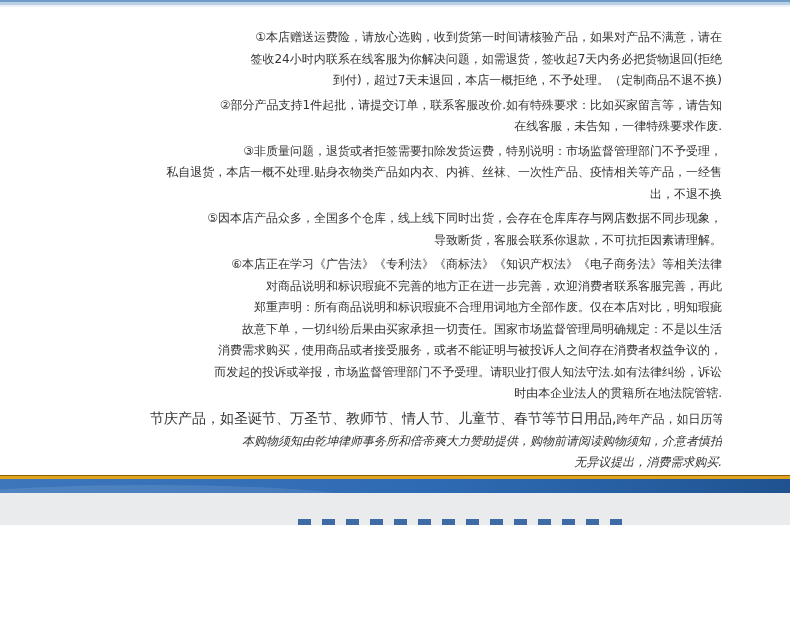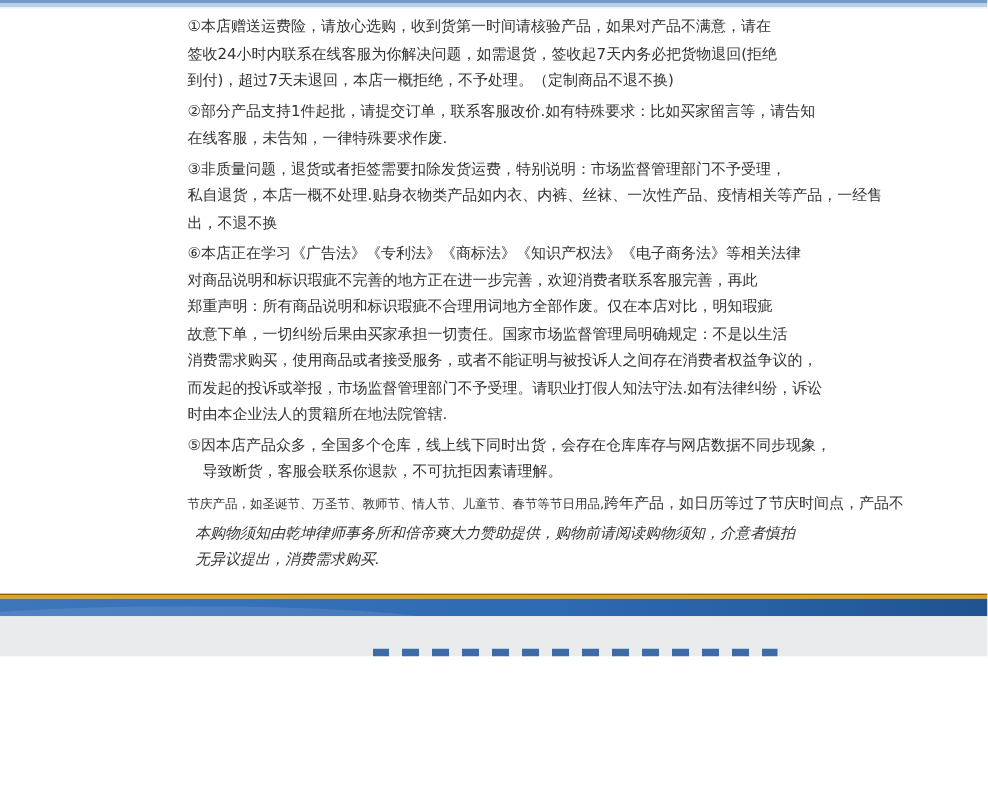--- a/index.html
+++ b/index.html
@@ -31,26 +31,26 @@
   .hero .subtitle {
     color:#a9c3e2; font-size:16px; letter-spacing:2px; margin-top:1px; white-space:nowrap;
   }
 
   
   .divider { height:7px; background:linear-gradient(#6f9bcb 0 35%, #b9cfe6 35% 75%, #edf2f8 75% 100%); }
 
   
   .content {
     height:468px; overflow:hidden;
-    padding:4px 0 0 150px; width:722px;
-    color:#333; font-size:12px; line-height:21.5px;
+    padding:20px 0 0 150px; width:722px;
+    color:#333; font-size:12px; line-height:21.5px;text-align:right;
   }
   .notice { white-space:pre-wrap; margin:0 0 3px; }
   .festival { white-space:nowrap; margin:1px 0 2px; line-height:20px; }
-  .festival .small-part { font-size:10px; }
+  .festival .small-part { font-size:14px; }
   .festival .normal-part { font-size:12px; }
   .sponsor, .acceptance { white-space:nowrap; line-height:21px; padding-left:6px;font-style:italic; }
 
   
   .gold-line { height:4px; background:#e0a31d; border-top:1px solid #8a5e06; }
   .blue-band {
     position:relative; height:14px;
     background:linear-gradient(90deg,#3d76bb 0%, #2e6ab3 55%, #255c9e 85%, #1f528f 100%);
     overflow:hidden;
   }
@@ -73,29 +73,29 @@
   <div class="divider"></div>
 
   <main class="content">
     <p class="notice">①本店赠送运费险，请放心选购，收到货第一时间请核验产品，如果对产品不满意，请在
 签收24小时内联系在线客服为你解决问题，如需退货，签收起7天内务必把货物退回(拒绝
 到付)，超过7天未退回，本店一概拒绝，不予处理。（定制商品不退不换)</p>
     <p class="notice">②部分产品支持1件起批，请提交订单，联系客服改价.如有特殊要求：比如买家留言等，请告知
 在线客服，未告知，一律特殊要求作废.</p>
     <p class="notice">③非质量问题，退货或者拒签需要扣除发货运费，特别说明：市场监督管理部门不予受理，
 私自退货，本店一概不处理.贴身衣物类产品如内衣、内裤、丝袜、一次性产品、疫情相关等产品，一经售出，不退不换</p>
+    <p class="notice">⑤因本店产品众多，全国多个仓库，线上线下同时出货，会存在仓库库存与网店数据不同步现象，
+　导致断货，客服会联系你退款，不可抗拒因素请理解。</p>
     <p class="notice">⑥本店正在学习《广告法》《专利法》《商标法》《知识产权法》《电子商务法》等相关法律
 对商品说明和标识瑕疵不完善的地方正在进一步完善，欢迎消费者联系客服完善，再此
 郑重声明：所有商品说明和标识瑕疵不合理用词地方全部作废。仅在本店对比，明知瑕疵
 故意下单，一切纠纷后果由买家承担一切责任。国家市场监督管理局明确规定：不是以生活
 消费需求购买，使用商品或者接受服务，或者不能证明与被投诉人之间存在消费者权益争议的，
 而发起的投诉或举报，市场监督管理部门不予受理。请职业打假人知法守法.如有法律纠纷，诉讼
 时由本企业法人的贯籍所在地法院管辖.</p>
-    <p class="notice">⑤因本店产品众多，全国多个仓库，线上线下同时出货，会存在仓库库存与网店数据不同步现象，
-　导致断货，客服会联系你退款，不可抗拒因素请理解。</p>
     <p class="festival"><span class="small-part">节庆产品，如圣诞节、万圣节、教师节、情人节、儿童节、春节等节日用品,</span><span class="normal-part">跨年产品，如日历等过了节庆时间点，产品不再支持退换</span></p>
     <p class="sponsor">本购物须知由乾坤律师事务所和倍帝爽大力赞助提供，购物前请阅读购物须知，介意者慎拍</p>
     <p class="acceptance">无异议提出，消费需求购买.</p>
   </main>
 
   <div class="gold-line"></div>
   <div class="blue-band"></div>
 
   <footer class="footer-area">
     <div class="cutoff-text"></div>

